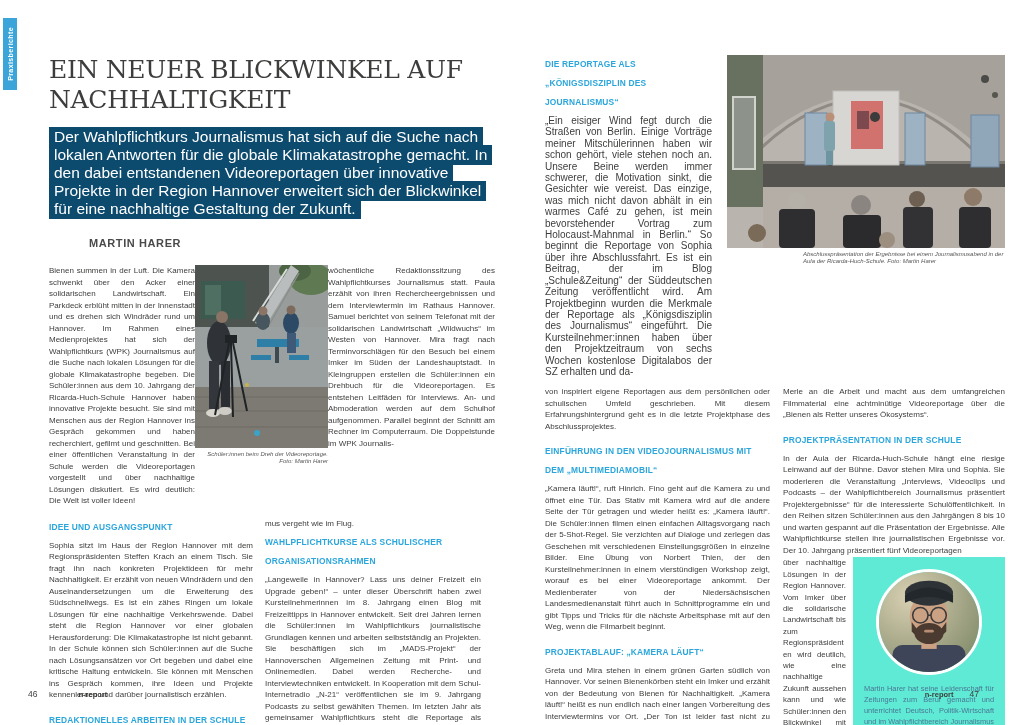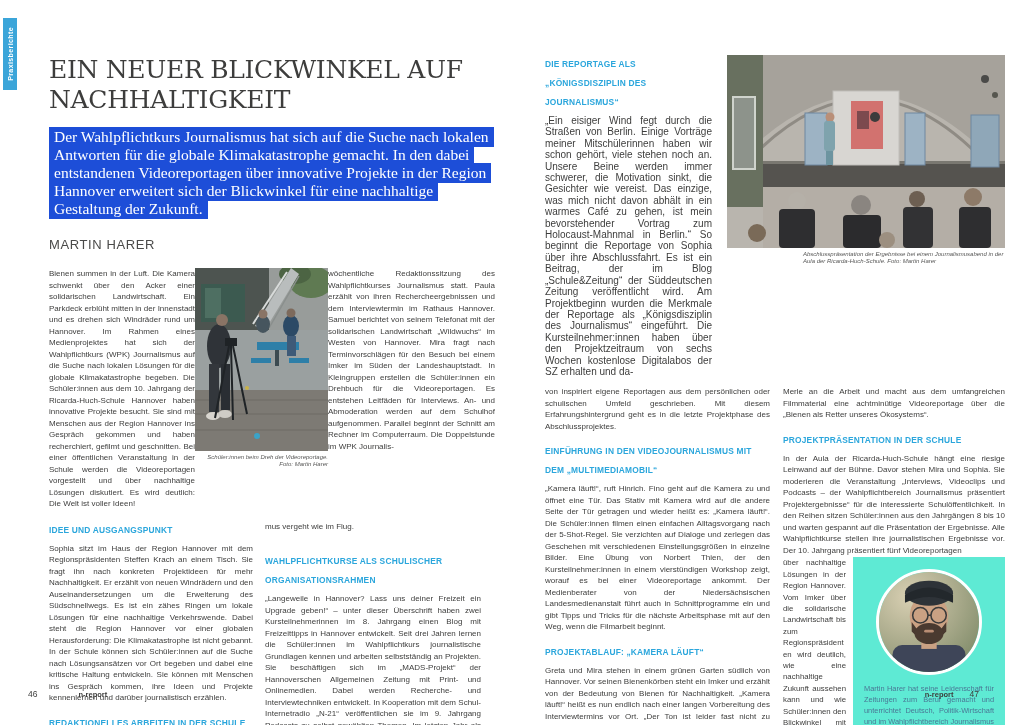--- a/index.html
+++ b/index.html
@@ -7,22 +7,22 @@
   
   .edge-tab{position:absolute;left:3px;top:18px;width:14px;height:72px;background:#3ba5d9;display:flex;align-items:center;justify-content:center;}
   .edge-tab span{writing-mode:vertical-rl;transform:rotate(180deg);color:#ffffff;font-size:7px;font-weight:bold;letter-spacing:.4px;white-space:nowrap;}
   
   .page{position:absolute;top:55px;}
   .page-left{left:49px;width:456px;}
   .page-right{left:545px;width:460px;}
   
   .title{font-family:"DejaVu Serif",serif;font-weight:400;font-size:25px;line-height:30px;letter-spacing:-.3px;color:#3d3d3c;margin:0;}
   .lead-wrap{margin-top:13px;width:450px;}
-  .lead{display:inline;background:#1d4ed8;color:#ffffff;font-family:Liberation Serif, serif;font-size:15.5px;line-height:17.4px;padding:1px 5px 2px 5px;-webkit-box-decoration-break:clone;box-decoration-break:clone;}
-  .author{margin-top:19px;font-size:13px;font-weight:normal;letter-spacing:.6px;color:#4a4a49;}
+  .lead{display:inline;background:#0c4a6e;color:#ffffff;font-family:Liberation Sans, sans-serif;font-size:15.5px;line-height:17.4px;padding:1px 5px 2px 5px;-webkit-box-decoration-break:clone;box-decoration-break:clone;}
+  .author{margin-top:19px;font-size:11px;font-weight:bold;letter-spacing:.6px;color:#4a4a49;margin-left:40px;}
   
   .bodytxt{font-size:8px;line-height:11.5px;text-align:justify;margin:0;hyphens:auto;overflow-wrap:break-word;}
   .sec-head{color:#2ba6dc;font-weight:bold;font-size:8.4px;line-height:19px;letter-spacing:.2px;margin:10px 0 3px 0;}
   .sec-head.first{margin-top:0;}
   
   .row-top{margin-top:16px;display:flex;gap:0;}
   .col-1{width:146px;}
   .fig-street{width:133px;flex:0 0 133px;}
   .col-2{width:167px;}
   .row-bottom{margin-top:11px;display:flex;gap:12px;}
@@ -126,21 +126,21 @@
 
     <div class="row-bottom">
       <div class="col-a">
         <div class="sec-head first">IDEE UND AUSGANGSPUNKT</div>
         <p class="bodytxt">Sophia sitzt im Haus der Region Hannover mit dem Regionspräsidenten Steffen Krach an einem Tisch. Sie fragt ihn nach konkreten Projektideen für mehr Nachhaltigkeit. Er erzählt von neuen Windrädern und den Auseinandersetzungen um die Erweiterung des Südschnellwegs. Es ist ein zähes Ringen um lokale Lösungen für eine nachhaltige Verkehrswende. Dabei steht die Region Hannover vor einer globalen Herausforderung: Die Klimakatastrophe ist nicht gebannt. In der Schule können sich Schüler:innen auf die Suche nach Lösungsansätzen vor Ort begeben und dabei eine kritische Haltung entwickeln. Sie können mit Menschen ins Gespräch kommen, ihre Ideen und Projekte kennenlernen und darüber journalistisch erzählen.</p>
         <div class="sec-head">REDAKTIONELLES ARBEITEN IN DER SCHULE</div>
 
       </div>
       <div class="col-b">
         <p class="bodytxt" style="text-align:left;">mus vergeht wie im Flug.</p>
-        <div class="sec-head" style="margin-top:20px;">WAHLPFLICHTKURSE ALS SCHULISCHER ORGANISATIONSRAHMEN</div>
+        <div class="sec-head" style="margin-top:4px;">WAHLPFLICHTKURSE ALS SCHULISCHER ORGANISATIONSRAHMEN</div>
         <p class="bodytxt">„Langeweile in Hannover? Lass uns deiner Freizeit ein Upgrade geben!“ – unter dieser Überschrift haben zwei Kursteilnehmerinnen im 8. Jahrgang einen Blog mit Freizeittipps in Hannover entwickelt. Seit drei Jahren lernen die Schüler:innen im Wahlpflichtkurs journalistische Grundlagen kennen und arbeiten selbstständig an Projekten. Sie beschäftigen sich im „MADS-Projekt“ der Hannoverschen Allgemeinen Zeitung mit Print- und Onlinemedien. Dabei werden Recherche- und Interviewtechniken entwickelt. In Kooperation mit dem Schul-Internetradio „N-21“ veröffentlichen sie im 9. Jahrgang Podcasts zu selbst gewählten Themen. Im letzten Jahr als gemeinsamer Wahlpflichtkurs steht die Reportage als journalistische Darstellungsform und die eigene Produktion von Videos im Mittelpunkt der Abschlussarbeiten.</p>
       </div>
     </div>
   </div>
 
   <div class="page page-right">
     <div class="rp-top">
       <div class="rp-colnarrow">
         <div class="sec-head first">DIE REPORTAGE ALS „KÖNIGSDISZIPLIN DES JOURNALISMUS“</div>
         <p class="bodytxt">„Ein eisiger Wind fegt durch die Straßen von Berlin. Einige Vorträge meiner Mitschülerinnen haben wir schon gehört, viele stehen noch an. Unsere Beine werden immer schwerer, die Motivation sinkt, die Gesichter wie vereist. Das einzige, was mich nicht davon abhält in ein warmes Café zu gehen, ist mein bevorstehender Vortrag zum Holocaust-Mahnmal in Berlin.“ So beginnt die Reportage von Sophia über ihre Abschlussfahrt. Es ist ein Beitrag, der im Blog „Schule&amp;Zeitung“ der Süddeutschen Zeitung veröffentlicht wird. Am Projektbeginn wurden die Merkmale der Reportage als „Königsdisziplin des Journalismus“ eingeführt. Die Kursteilnehmer:innen haben über den Projektzeitraum von sechs Wochen kostenlose Digitalabos der SZ erhalten und da-</p>

